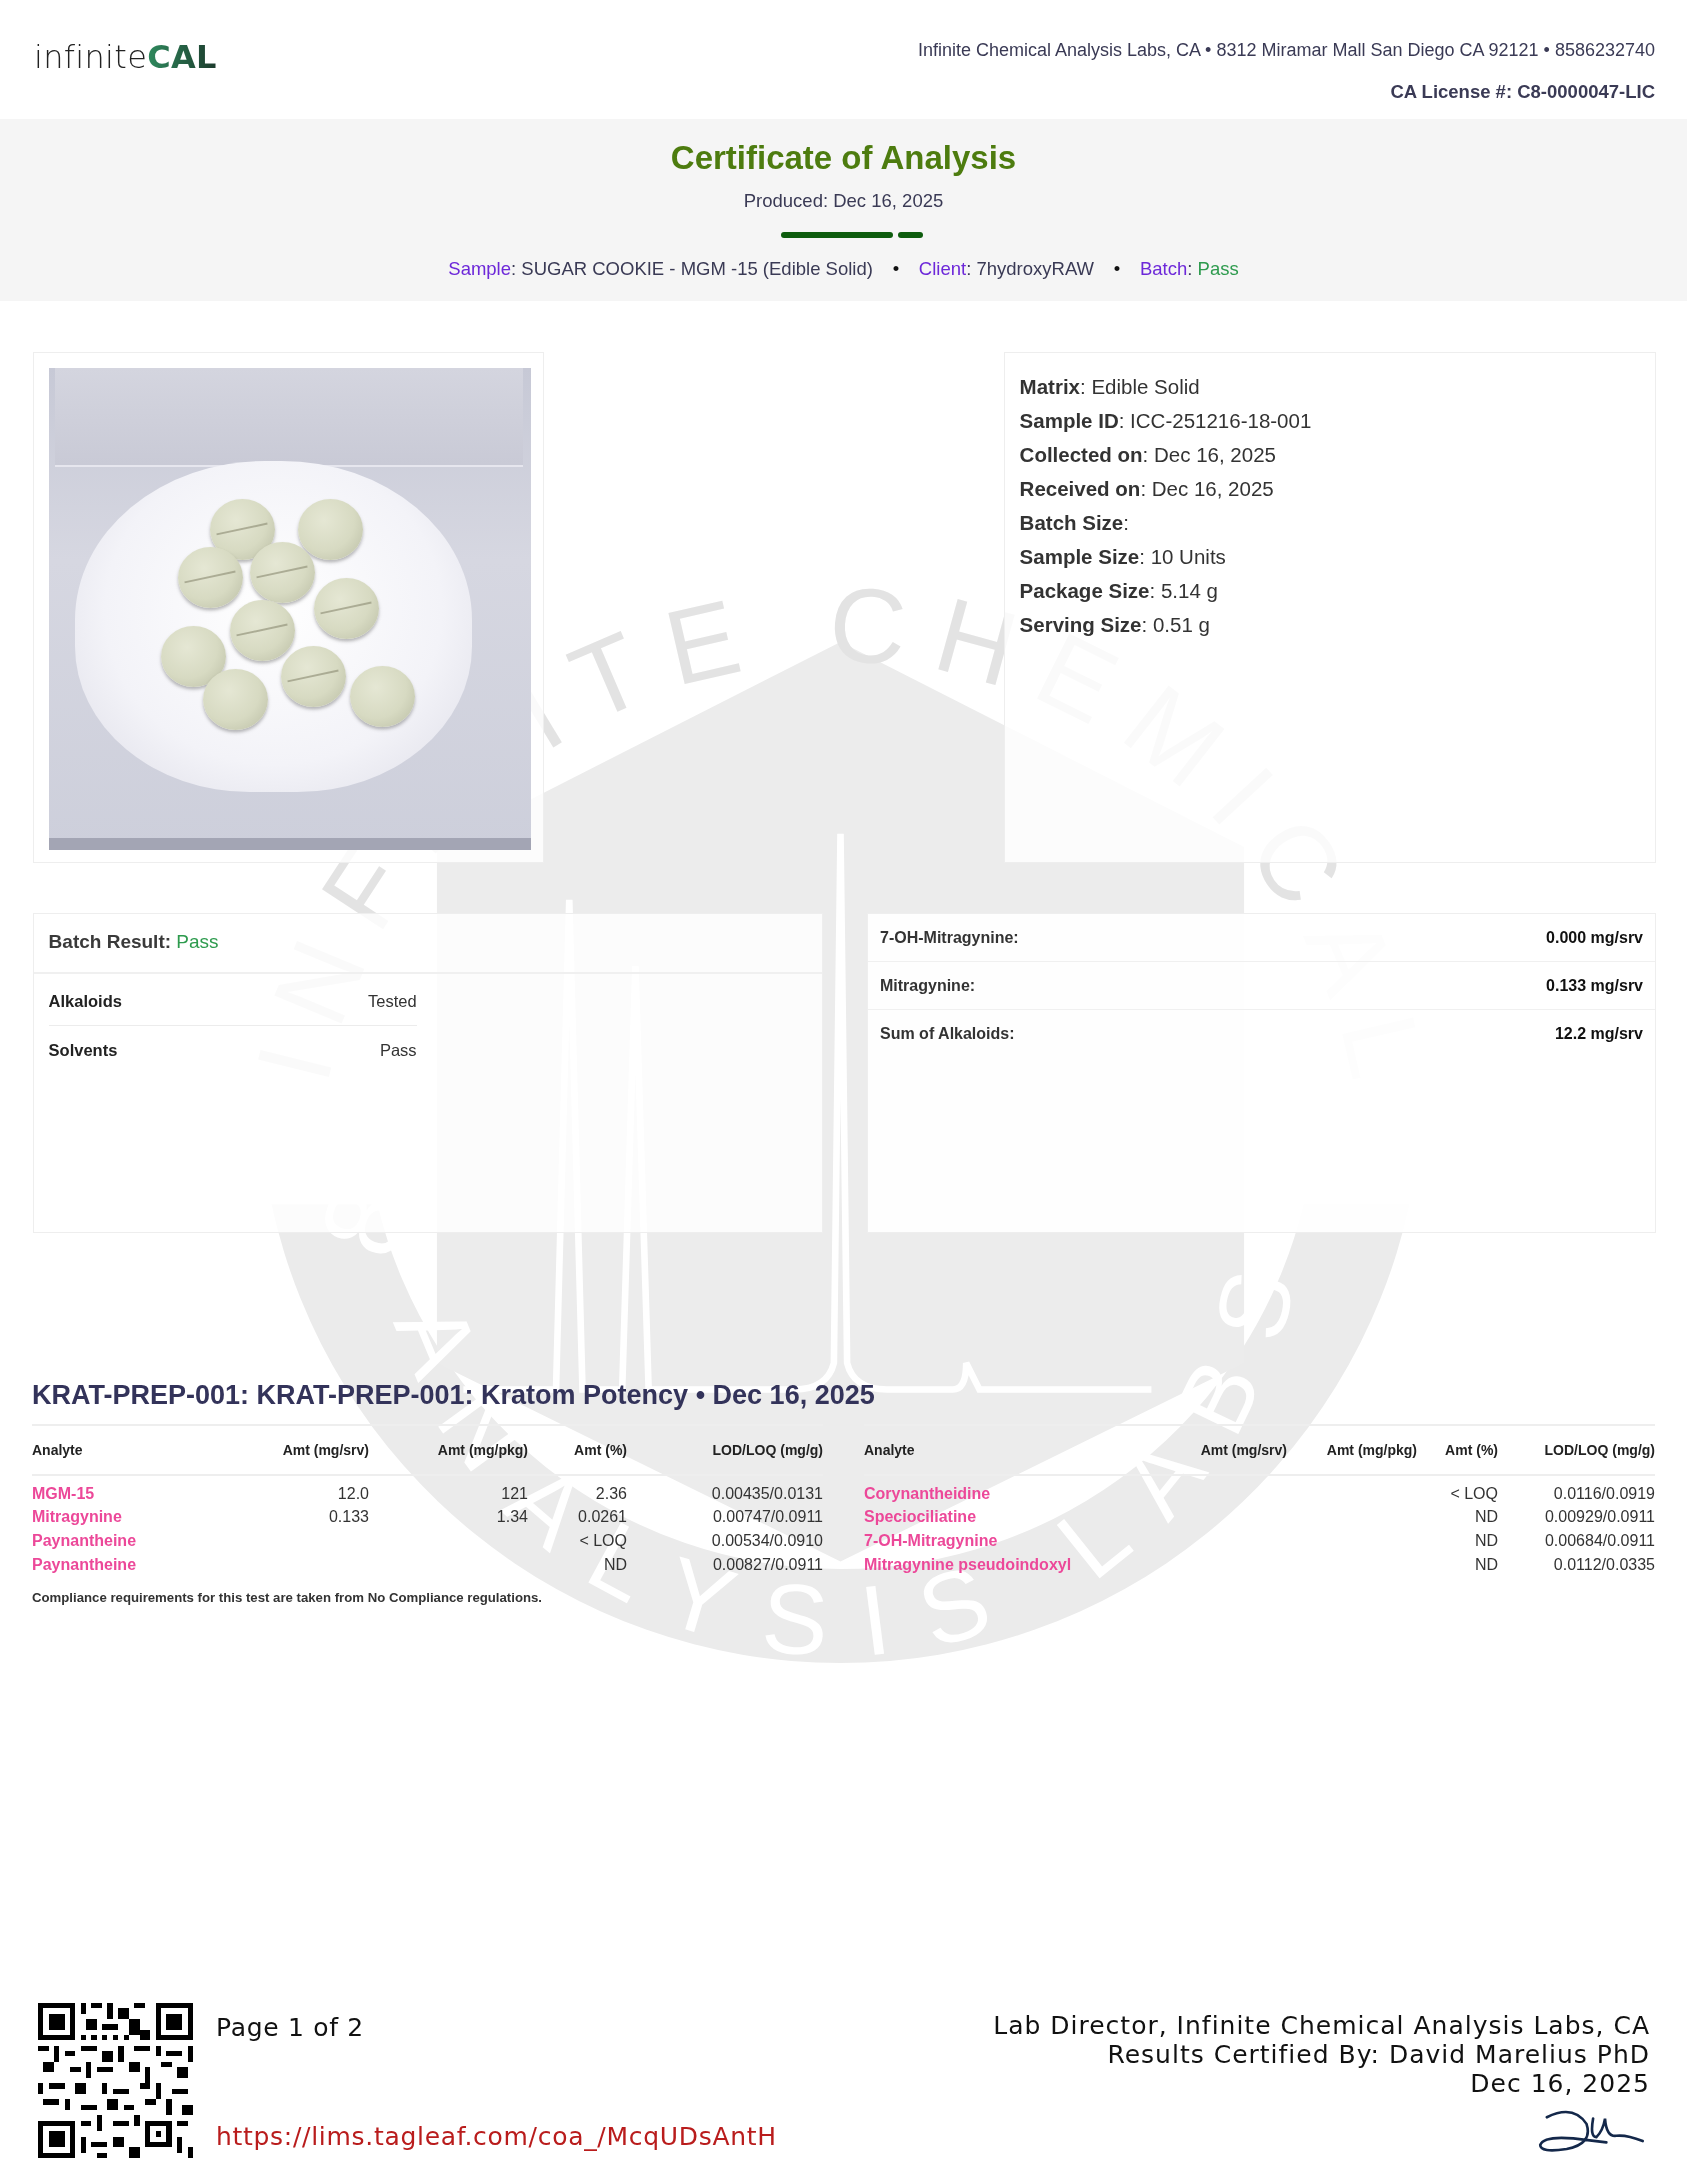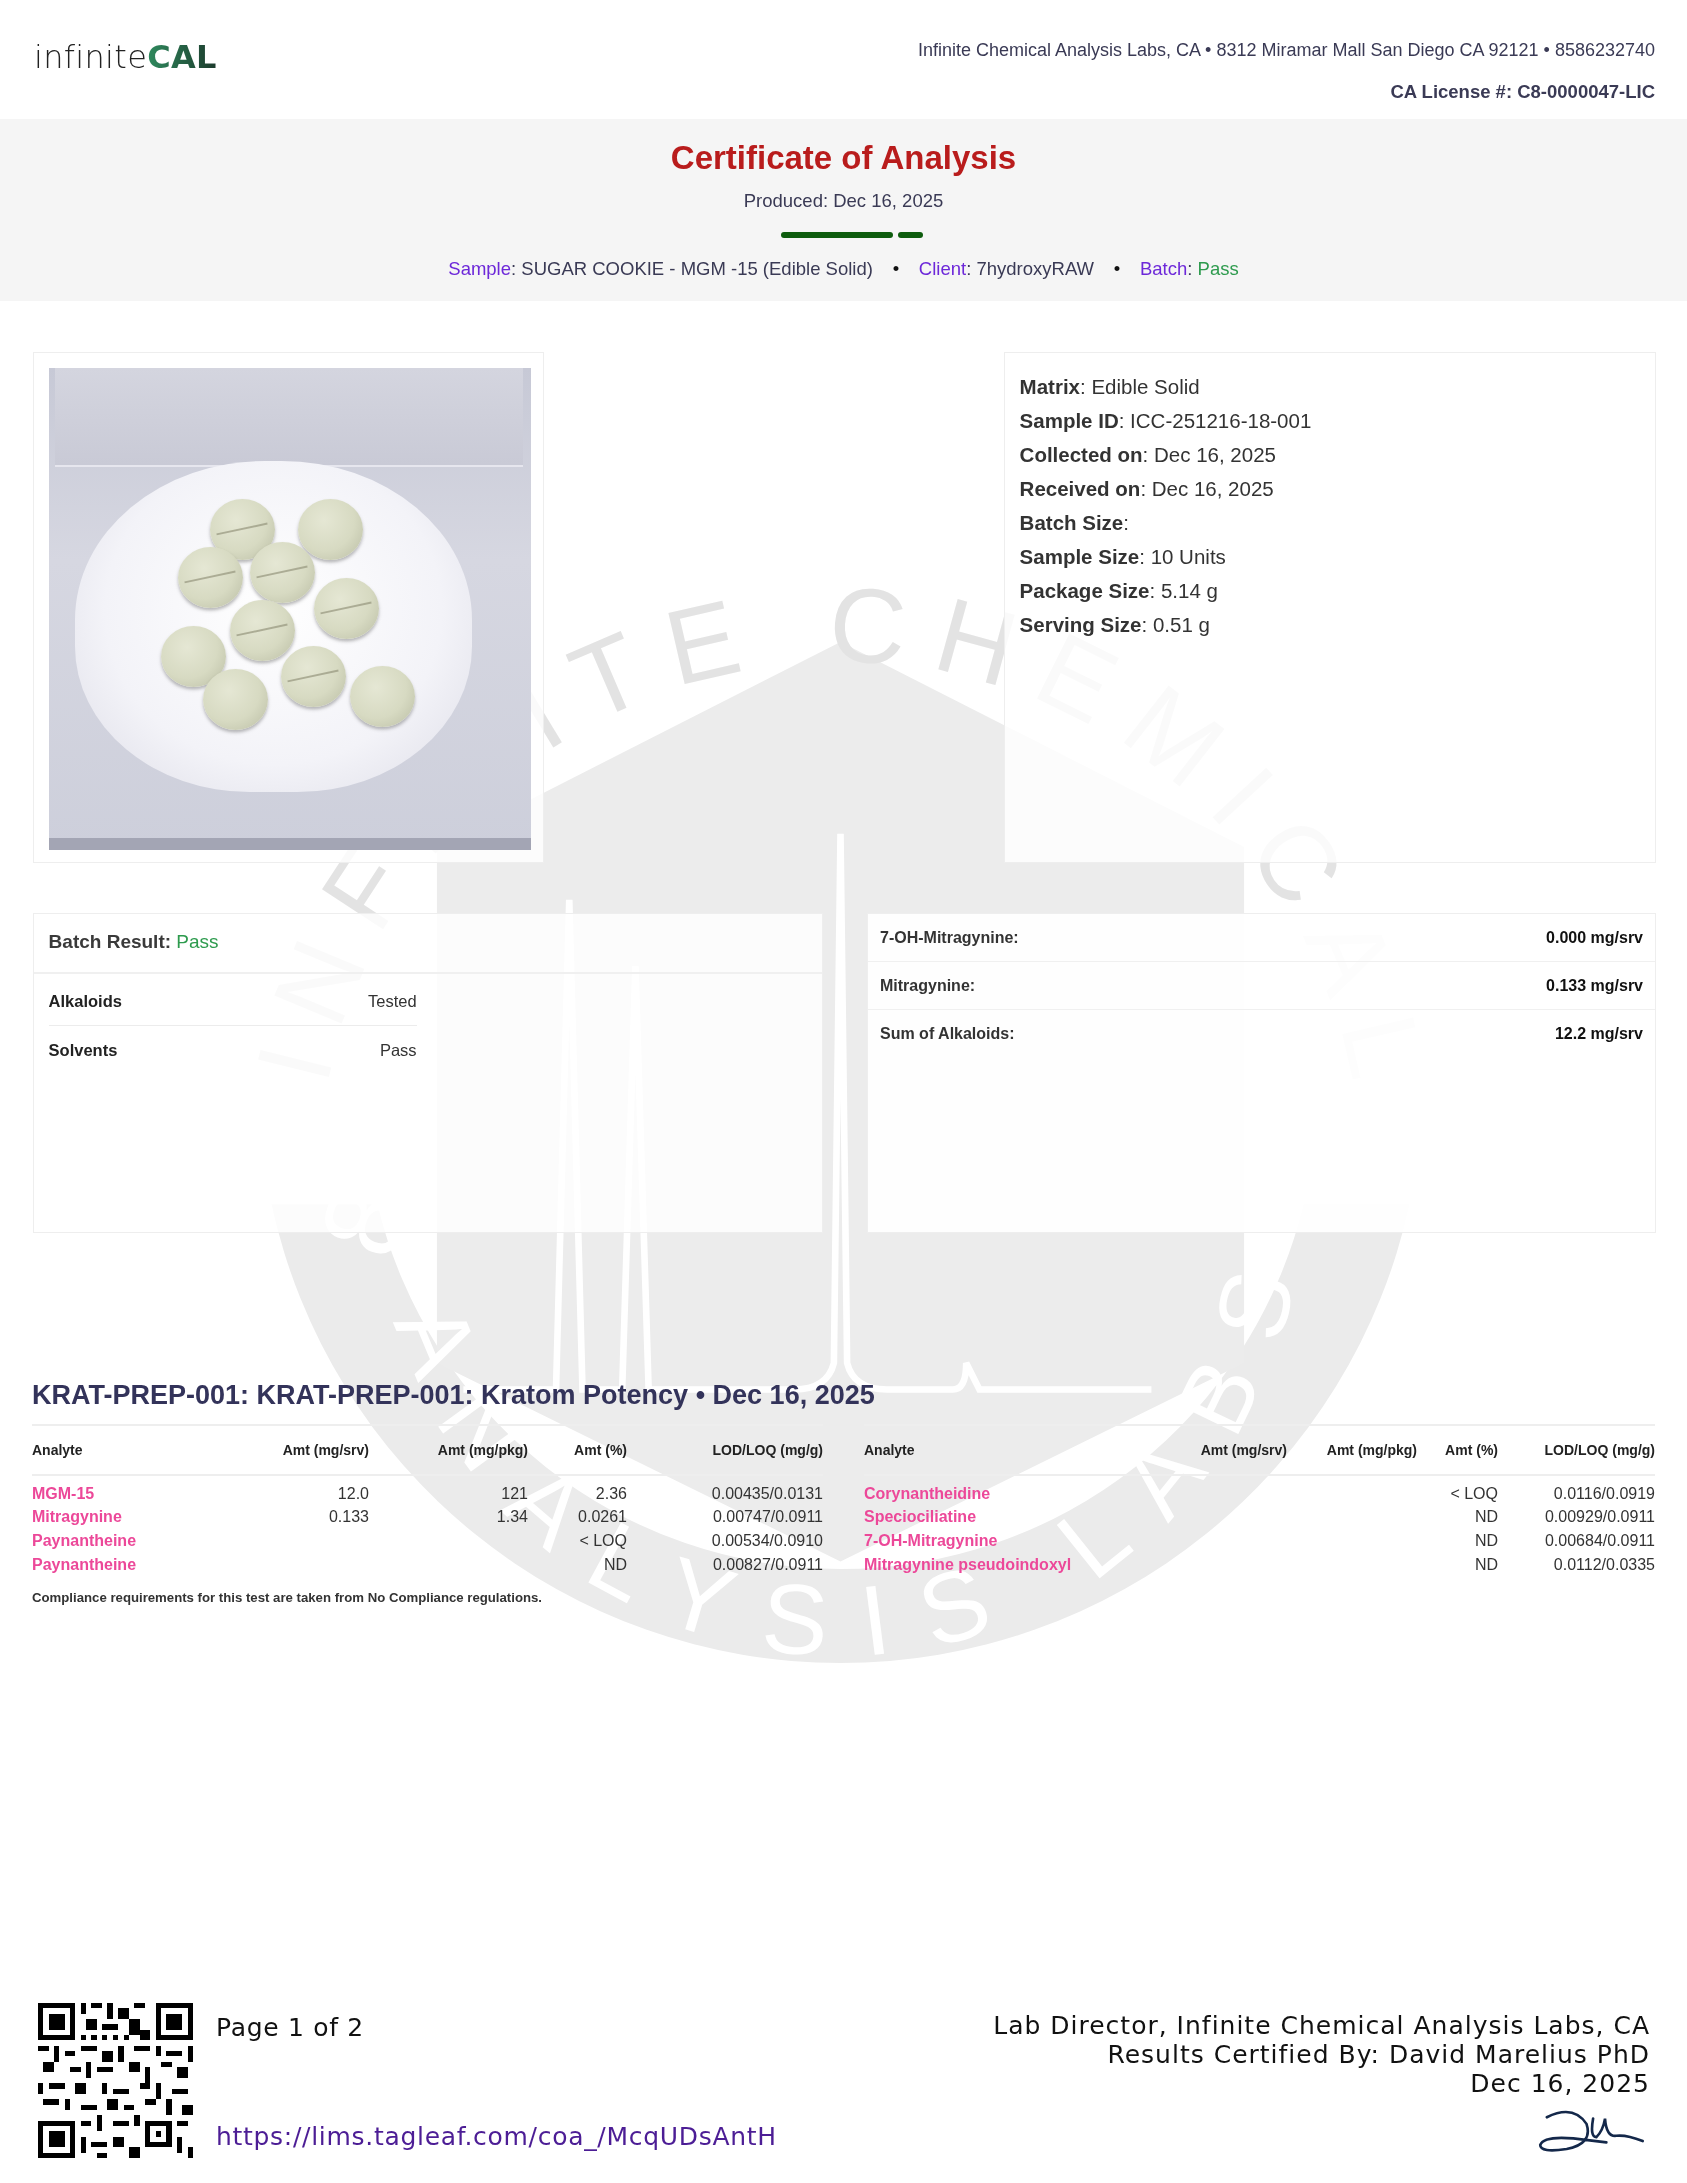--- a/index.html
+++ b/index.html
@@ -6,21 +6,21 @@
   html, body { width: 1687px; height: 2183px; background: #ffffff; overflow: hidden; }
   body { position: relative; font-family: "DejaVu Sans", "Liberation Sans", sans-serif; color: #333; }
 
   
   .logo { position: absolute; left: 34px; top: 38px; font-size: 32px; letter-spacing: 0.3px; color: #222; font-weight: 300; }
   .logo .cal { font-weight: bold; color: #1f5a3e; background: linear-gradient(90deg, #2f8a5e, #1c3a2c); -webkit-background-clip: text; background-clip: text; color: transparent; }
   .lab-info { position: absolute; right: 32px; top: 40px; font-size: 18px; color: #3a3a55; text-align: right; white-space: nowrap; font-family: "Liberation Sans", sans-serif; }
   .license { position: absolute; right: 32px; top: 81px; font-size: 18.5px; color: #3a3a55; font-weight: bold; font-family: "Liberation Sans", sans-serif; margin-left: 32px; }
 
   .title-band { position: absolute; left: 0; top: 119px; width: 1687px; height: 182px; background: #f5f5f5; }
-  .coa-title { position: absolute; left: 0; width: 1687px; top: 20px; text-align: center; font-size: 33px; font-weight: bold; color: #b91c1c; font-family: "Liberation Sans", sans-serif; }
+  .coa-title { position: absolute; left: 0; width: 1687px; top: 20px; text-align: center; font-size: 33px; font-weight: bold; color: #4d7c0f; font-family: "Liberation Sans", sans-serif; }
   .produced { position: absolute; left: 0; width: 1687px; top: 71px; text-align: center; font-size: 18.5px; color: #3a3a55; font-family: "Liberation Sans", sans-serif; }
   .dash { position: absolute; top: 113px; height: 6px; background: #0d5c0d; border-radius: 3.3px; }
   .dash.d1 { left: 781px; width: 112px; }
   .dash.d2 { left: 898px; width: 25px; }
   .summary-line { position: absolute; left: 0; width: 1687px; top: 139px; text-align: center; font-size: 18.5px; color: #3a3a55; font-family: "Liberation Sans", sans-serif; white-space: nowrap; }
   .summary-line b { font-weight: normal; color: #6d28d9; }
   .summary-line .pass { color: #2e9b4e; }
   .summary-line .sep { margin: 0 14.6px; color: #111; }
 
   
@@ -63,21 +63,21 @@
   .ptable th { font-size: 14px; font-weight: bold; text-align: right; height: 50px; border-top: 2px solid #eeeeee; border-bottom: 2px solid #eeeeee; color: #222; padding: 0; margin-top: 15px; }
   .ptable th:first-child, .ptable td:first-child { text-align: left; }
   .ptable td { font-size: 16px; text-align: right; height: 24px; padding: 0; white-space: nowrap; }
   .ptable tr.first td { padding-top: 6.6px; height: 30px; }
   .ptable td:first-child { font-weight: bold; color: #ec4899; }
   .compliance { position: absolute; left: 32px; top: 1590px; font-size: 13.2px; font-weight: bold; color: #333; font-family: "Liberation Sans", sans-serif; }
 
   
   .qr { position: absolute; left: 38px; top: 2003px; width: 155px; height: 155px; }
   .page-num { position: absolute; left: 216px; top: 2013px; font-size: 25px; color: #111; font-family: "DejaVu Sans", sans-serif; letter-spacing: 0.7px; }
-  .url { position: absolute; left: 216px; top: 2122px; font-size: 25px; color: #4c1d95; font-family: "DejaVu Sans", sans-serif; letter-spacing: 0.7px; }
+  .url { position: absolute; left: 216px; top: 2122px; font-size: 25px; color: #b91c1c; font-family: "DejaVu Sans", sans-serif; letter-spacing: 0.7px; }
   .cert { position: absolute; right: 37px; top: 2011px; text-align: right; font-size: 25px; line-height: 29px; color: #111; font-family: "DejaVu Sans", sans-serif; letter-spacing: 1px; white-space: nowrap; }
   .signature { position: absolute; left: 1527px; top: 2104px; width: 119px; height: 53px; }
 </style>
 </head>
 <body>
 
 <svg class="watermark" viewBox="0 0 1900 1900">
   <defs>
     <path id="arcTop" d="M 160 1030 A 790 790 0 0 1 1740 1030"></path>
     <path id="arcBot" d="M 260 1160 A 700 700 0 0 0 1640 1160"></path>

